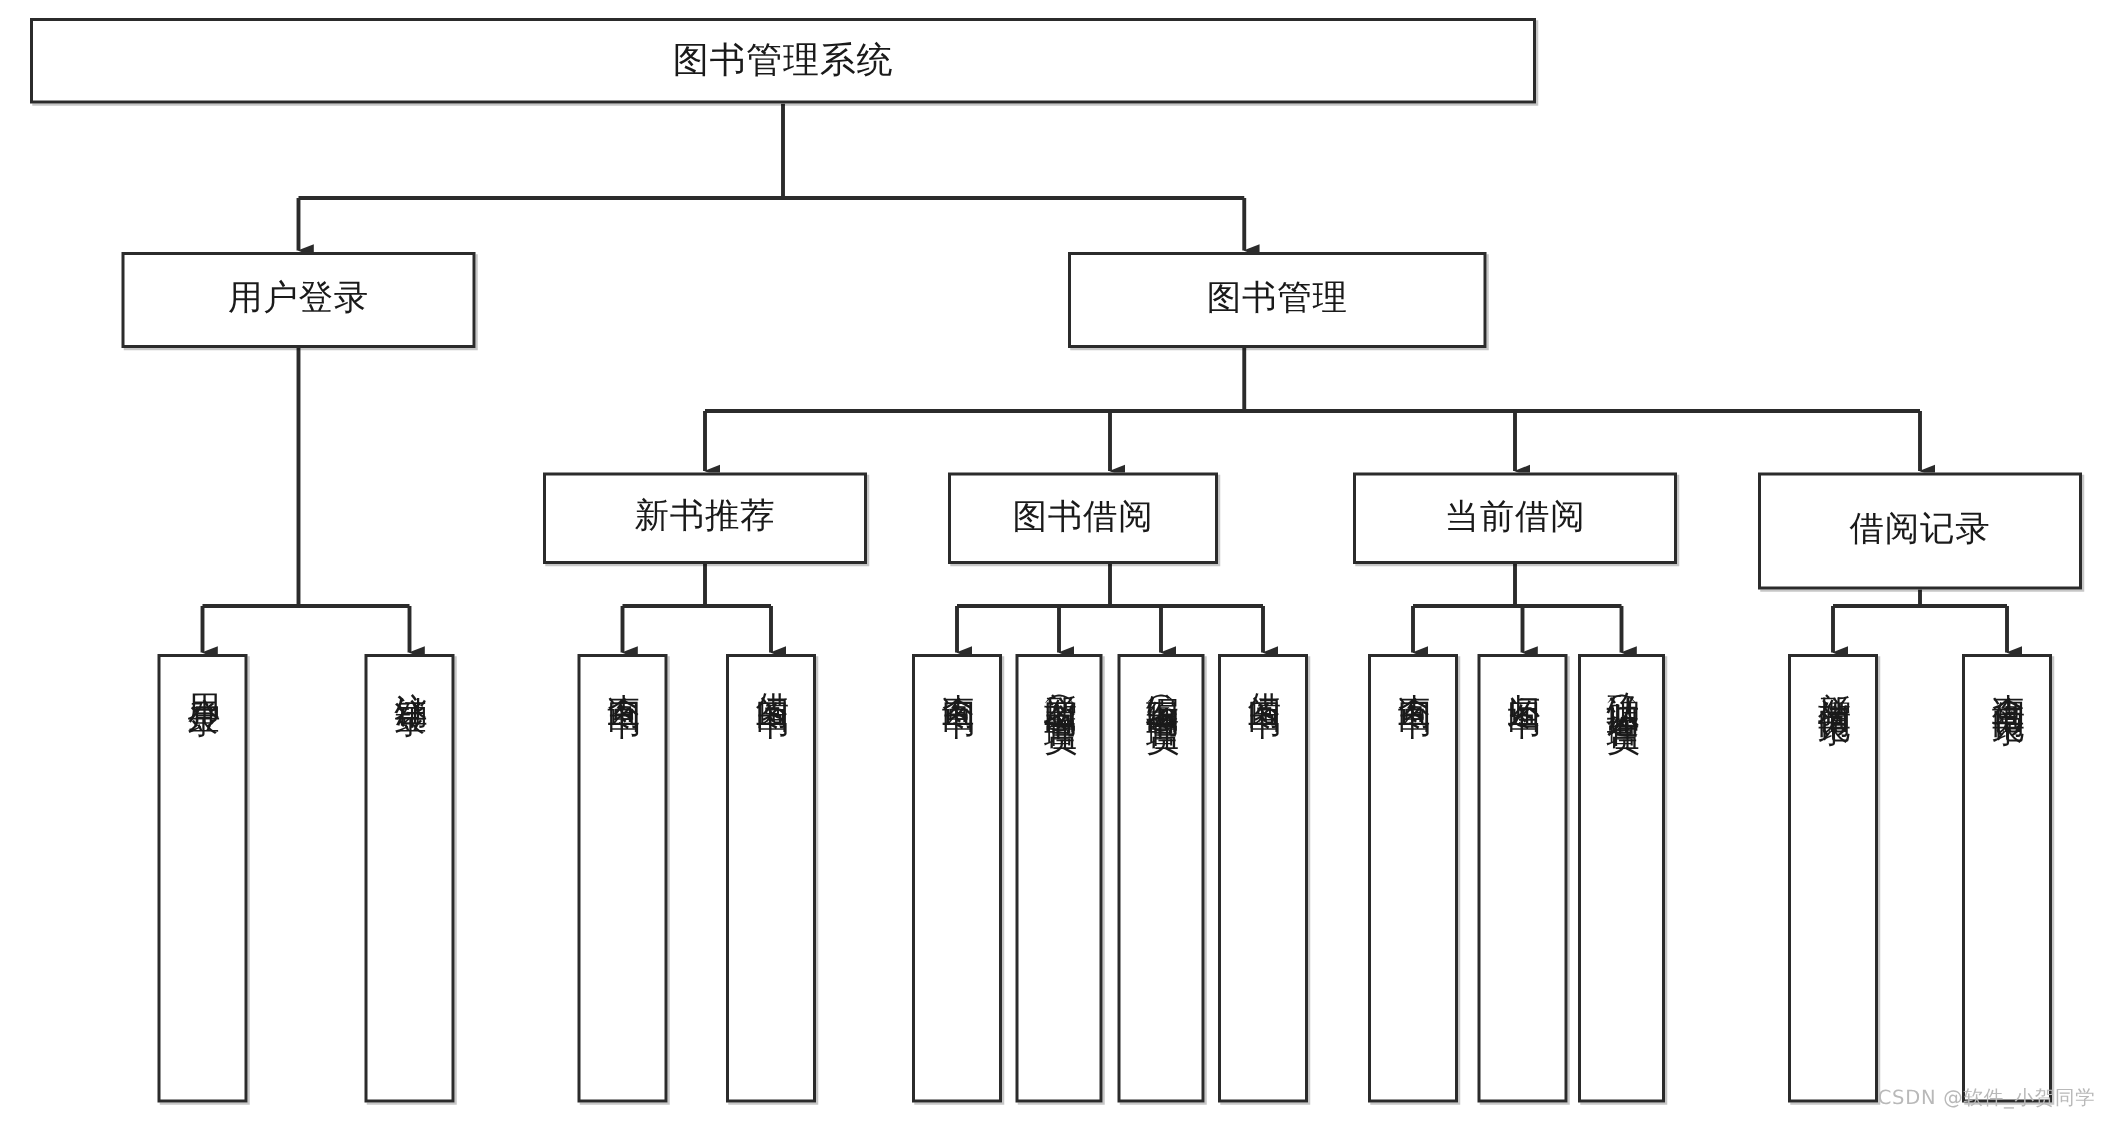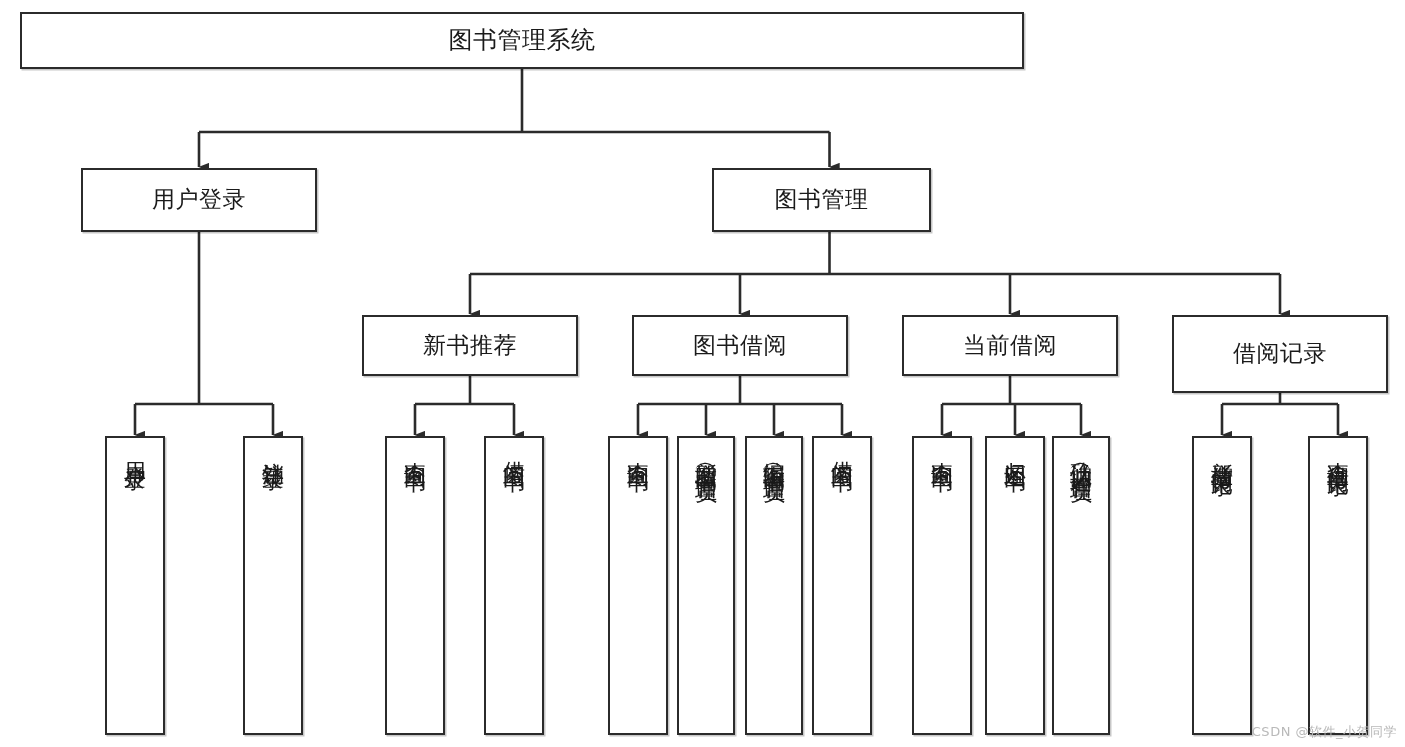--- a/index.html
+++ b/index.html
@@ -123,28 +123,28 @@
       </g>
   </svg>
 
   <div class="node-box node-h node-root" style="left:20px; top:12px; width:1004px; height:57px;">
     <span class="node-label">图书管理系统</span>
   </div>
 
   <div class="node-box node-h" style="left:81px; top:168px; width:236px; height:64px;">
     <span class="node-label">用户登录</span>
   </div>
-  <div class="node-box node-h" style="left:712px; top:168px; width:219px; height:64px;">
+  <div class="node-box node-h" style="left:712px; top:168px; width:279px; height:64px;">
     <span class="node-label">图书管理</span>
   </div>
 
-  <div class="node-box node-h" style="left:362px; top:315px; width:216px; height:61px;">
+  <div class="node-box node-h" style="left:362px; top:315px; width:216px; height:61px;font-family:Liberation Mono, monospace;">
     <span class="node-label">新书推荐</span>
   </div>
-  <div class="node-box node-h" style="left:632px; top:315px; width:216px; height:61px;">
+  <div class="node-box node-h" style="left:632px; top:315px; width:180px; height:61px;">
     <span class="node-label">图书借阅</span>
   </div>
   <div class="node-box node-h" style="left:902px; top:315px; width:216px; height:61px;">
     <span class="node-label">当前借阅</span>
   </div>
   <div class="node-box node-h" style="left:1172px; top:315px; width:216px; height:78px;">
     <span class="node-label">借阅记录</span>
   </div>
 
   <div class="node-box node-v" style="left:105px; top:436px; width:60px; height:299px;">

